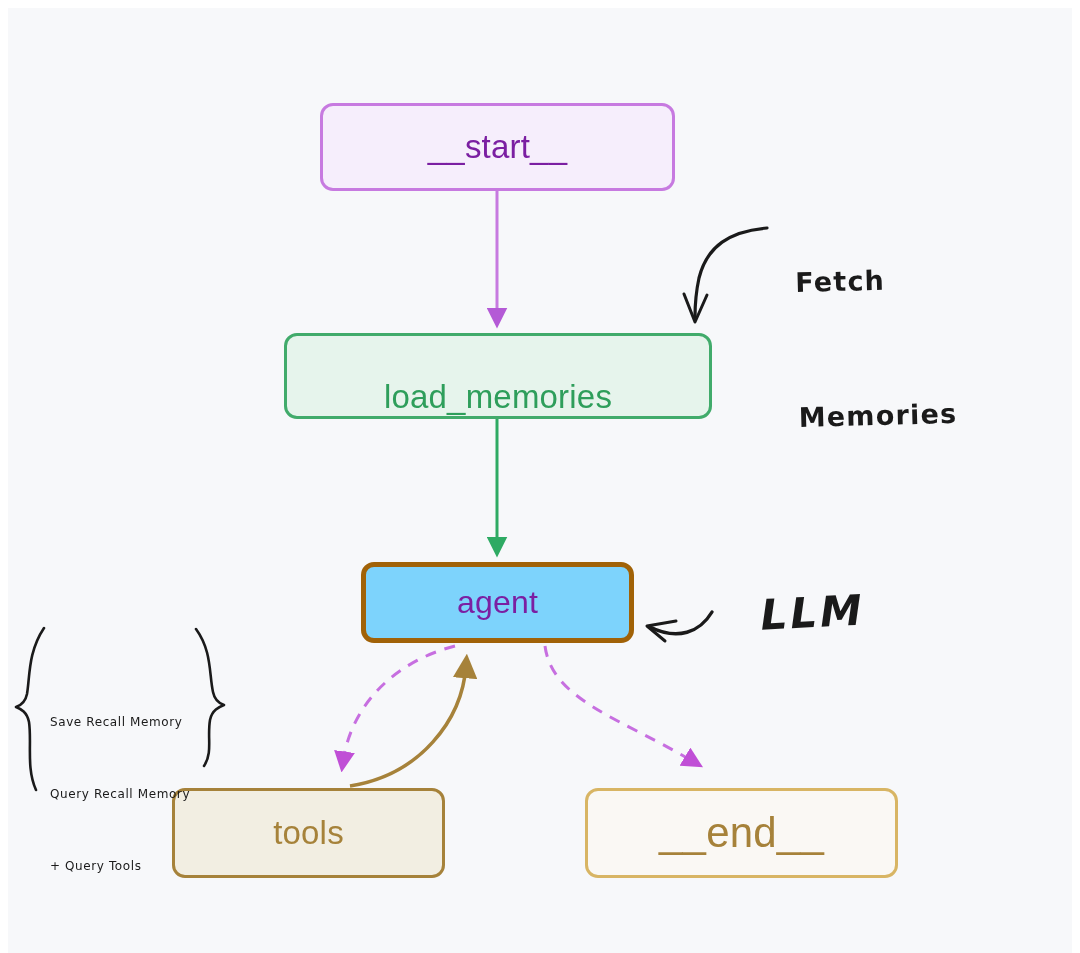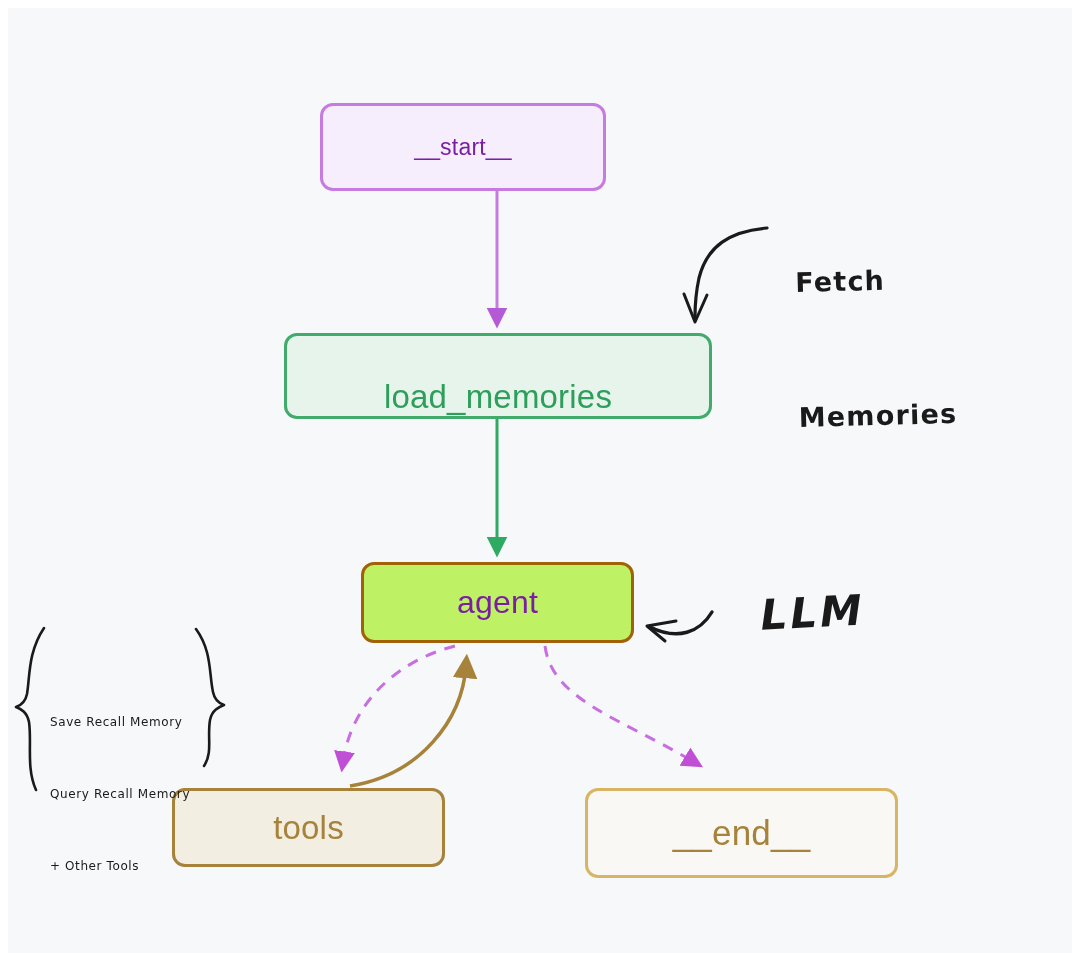--- a/index.html
+++ b/index.html
@@ -43,62 +43,62 @@
     letter-spacing: 0.2px;
     white-space: nowrap;
   }
   .node-label {
     pointer-events: none;
   }
 
   
   #node-start {
     left: 320px; top: 103px;
-    width: 286px; height: 88px;
+    width: 355px; height: 88px;
     background: #f6eefc;
     border: 3px solid #c77ae0;
     color: #7b1fa2;
-    font-size: 23px;
+    font-size: 33px;
   }
   
   #node-load-memories {
     left: 284px; top: 333px;
     width: 428px; height: 86px;
     background: #e6f4ec;
     border: 3px solid #41ab6b;
     color: #2e9e5b;
     font-size: 33px;
     align-items: flex-end;
   }
   
   #node-agent {
     left: 361px; top: 562px;
     width: 273px; height: 81px;
-    background: #bef264;
-    border: 3px solid #a16207;
+    background: #7dd3fc;
+    border: 5px solid #a16207;
     color: #7b1fa2;
     font-size: 32px;
   }
   
   #node-tools {
     left: 172px; top: 788px;
-    width: 273px; height: 79px;
+    width: 273px; height: 90px;
     background: #f2eee2;
     border: 3px solid #a6823a;
     color: #a6823a;
     font-size: 33px;
   }
   
   #node-end {
     left: 585px; top: 788px;
     width: 313px; height: 90px;
     background: #faf8f4;
     border: 3px solid #d8b564;
     color: #a6823a;
-    font-size: 35px;
+    font-size: 42px;
   }
 
   
   .handwritten {
     position: absolute;
     color: #1a1a1a;
     font-family: "DejaVu Sans", sans-serif;
     font-weight: 600;
     white-space: pre;
   }
@@ -214,15 +214,15 @@
     <div>Memories</div>
   </div>
 
   <div class="handwritten" id="ann-llm">
     <span>LLM</span>
   </div>
 
   <div class="handwritten" id="ann-tools-list">
     <div>Save Recall Memory</div>
     <div>Query Recall Memory</div>
-    <div>+ Other Tools</div>
+    <div>+ Query Tools</div>
   </div>
 </div>
 
 </body></html>

